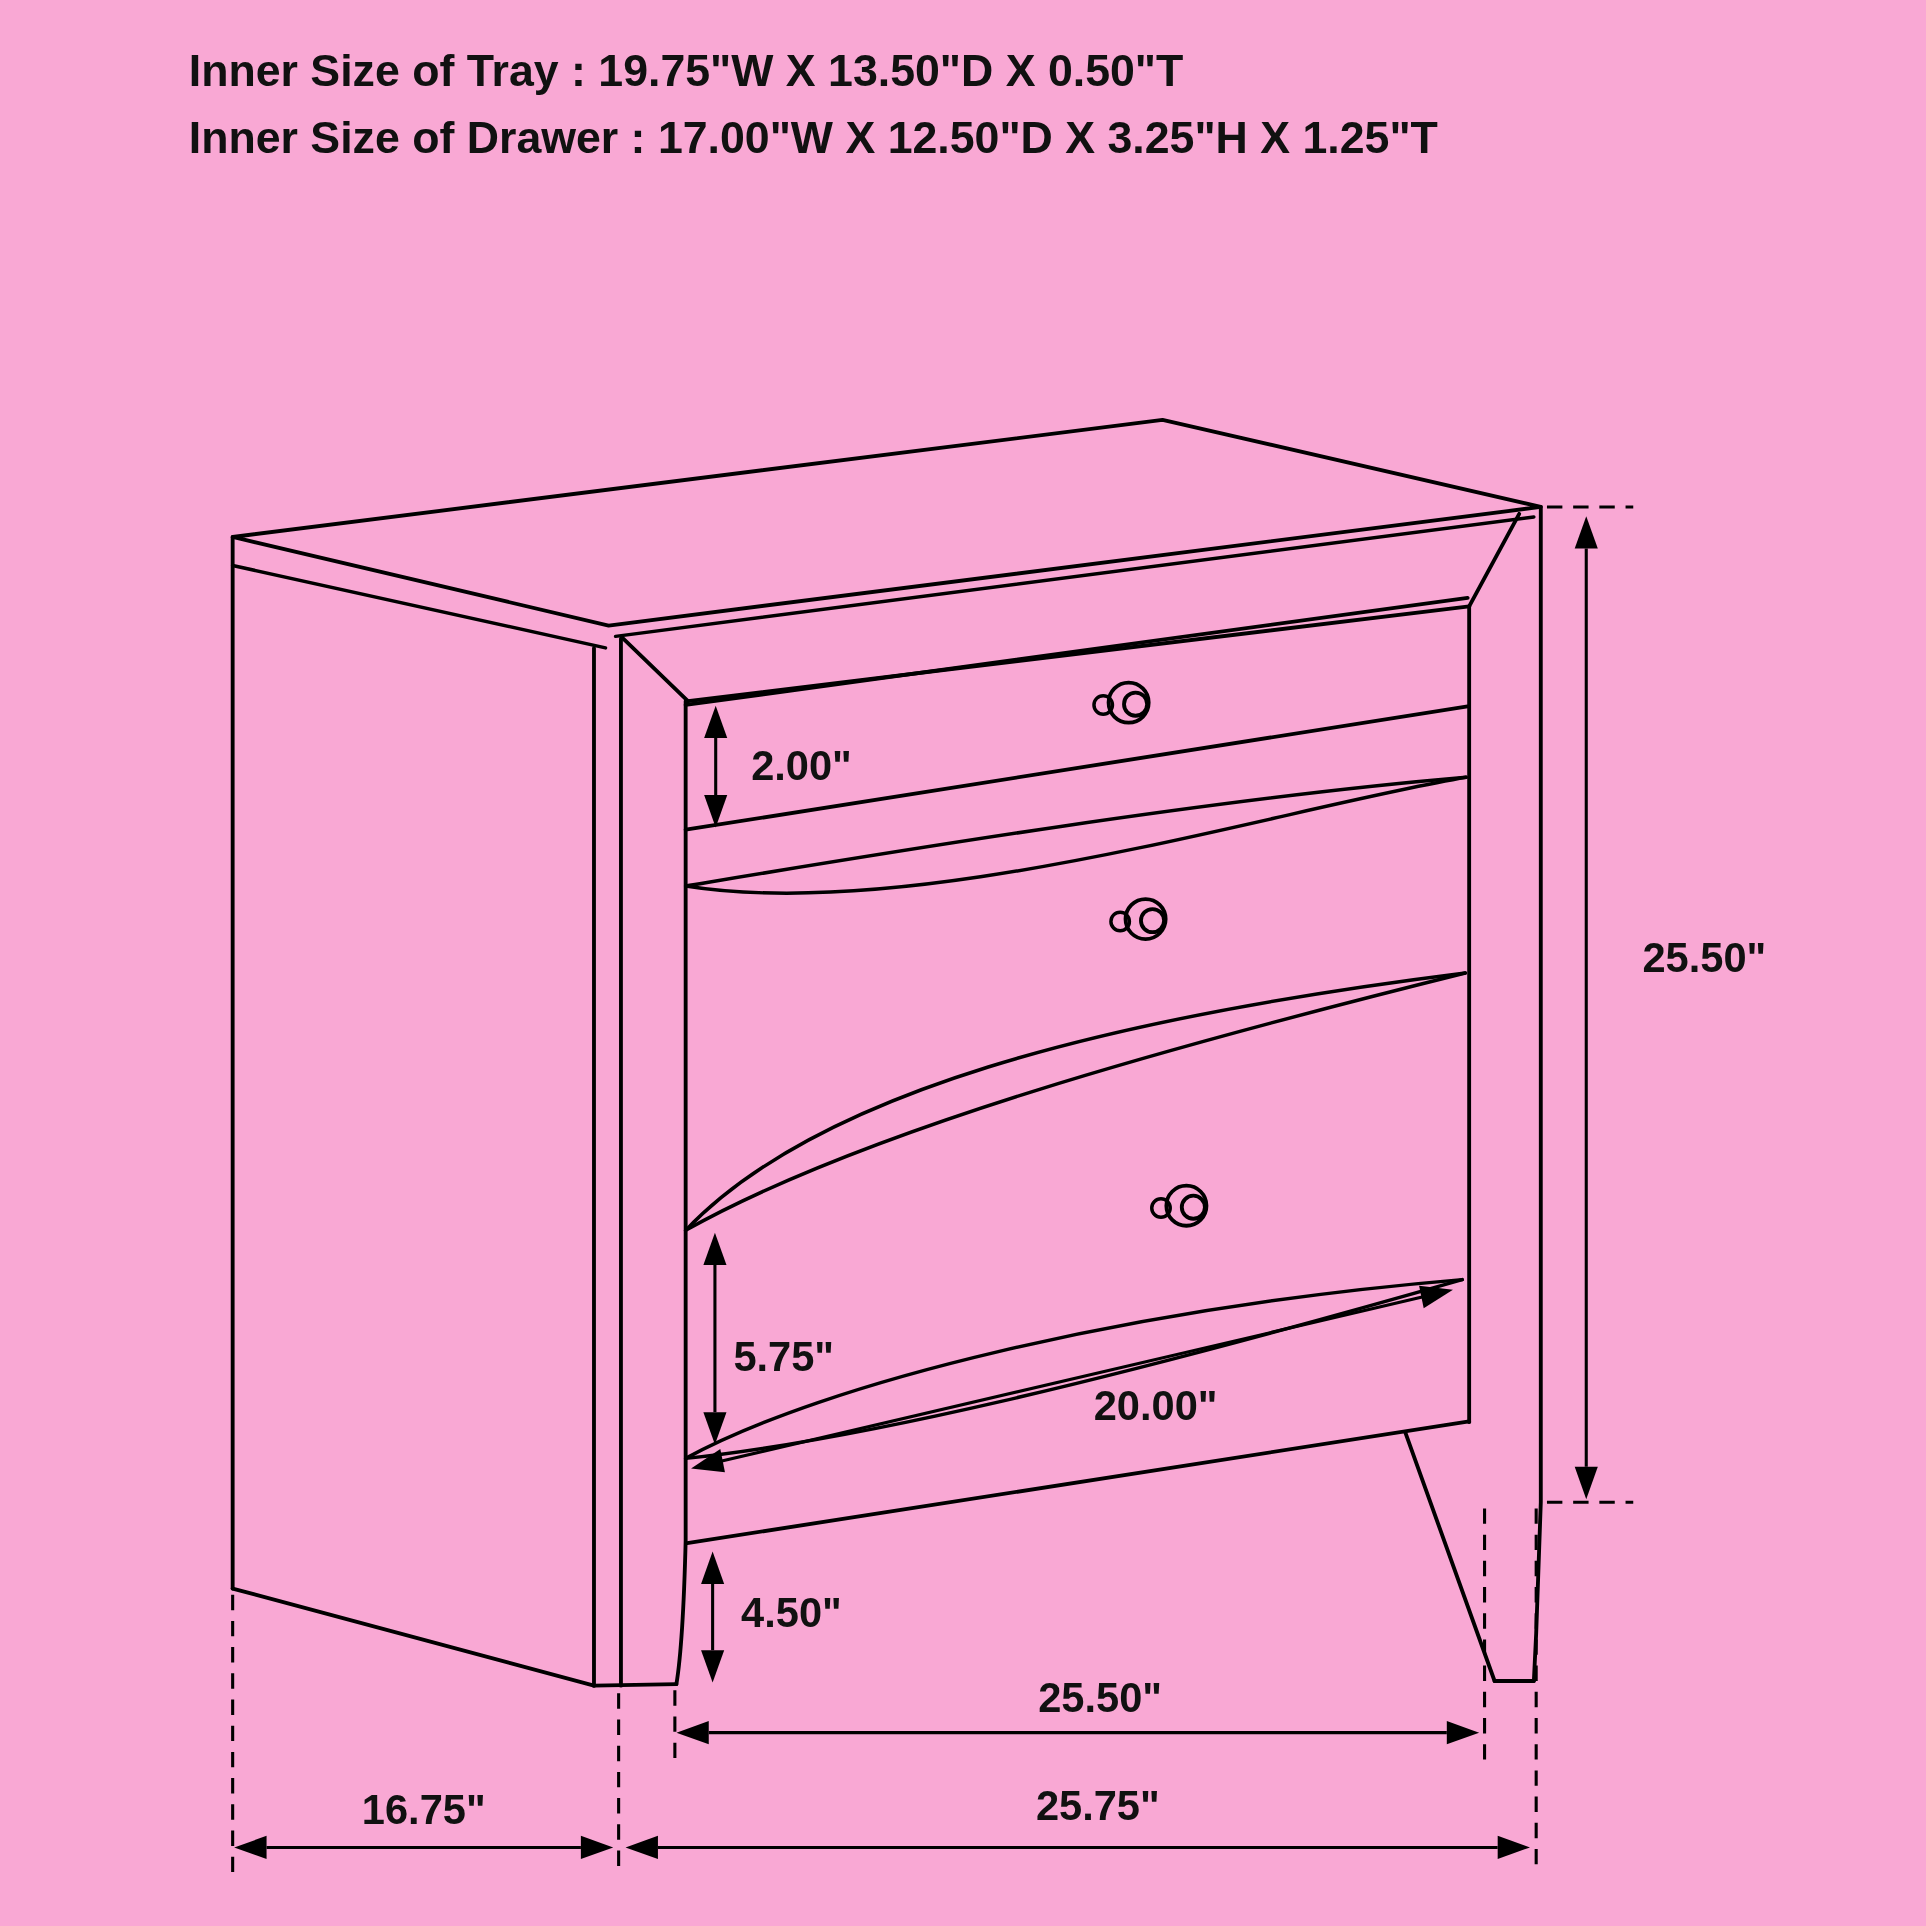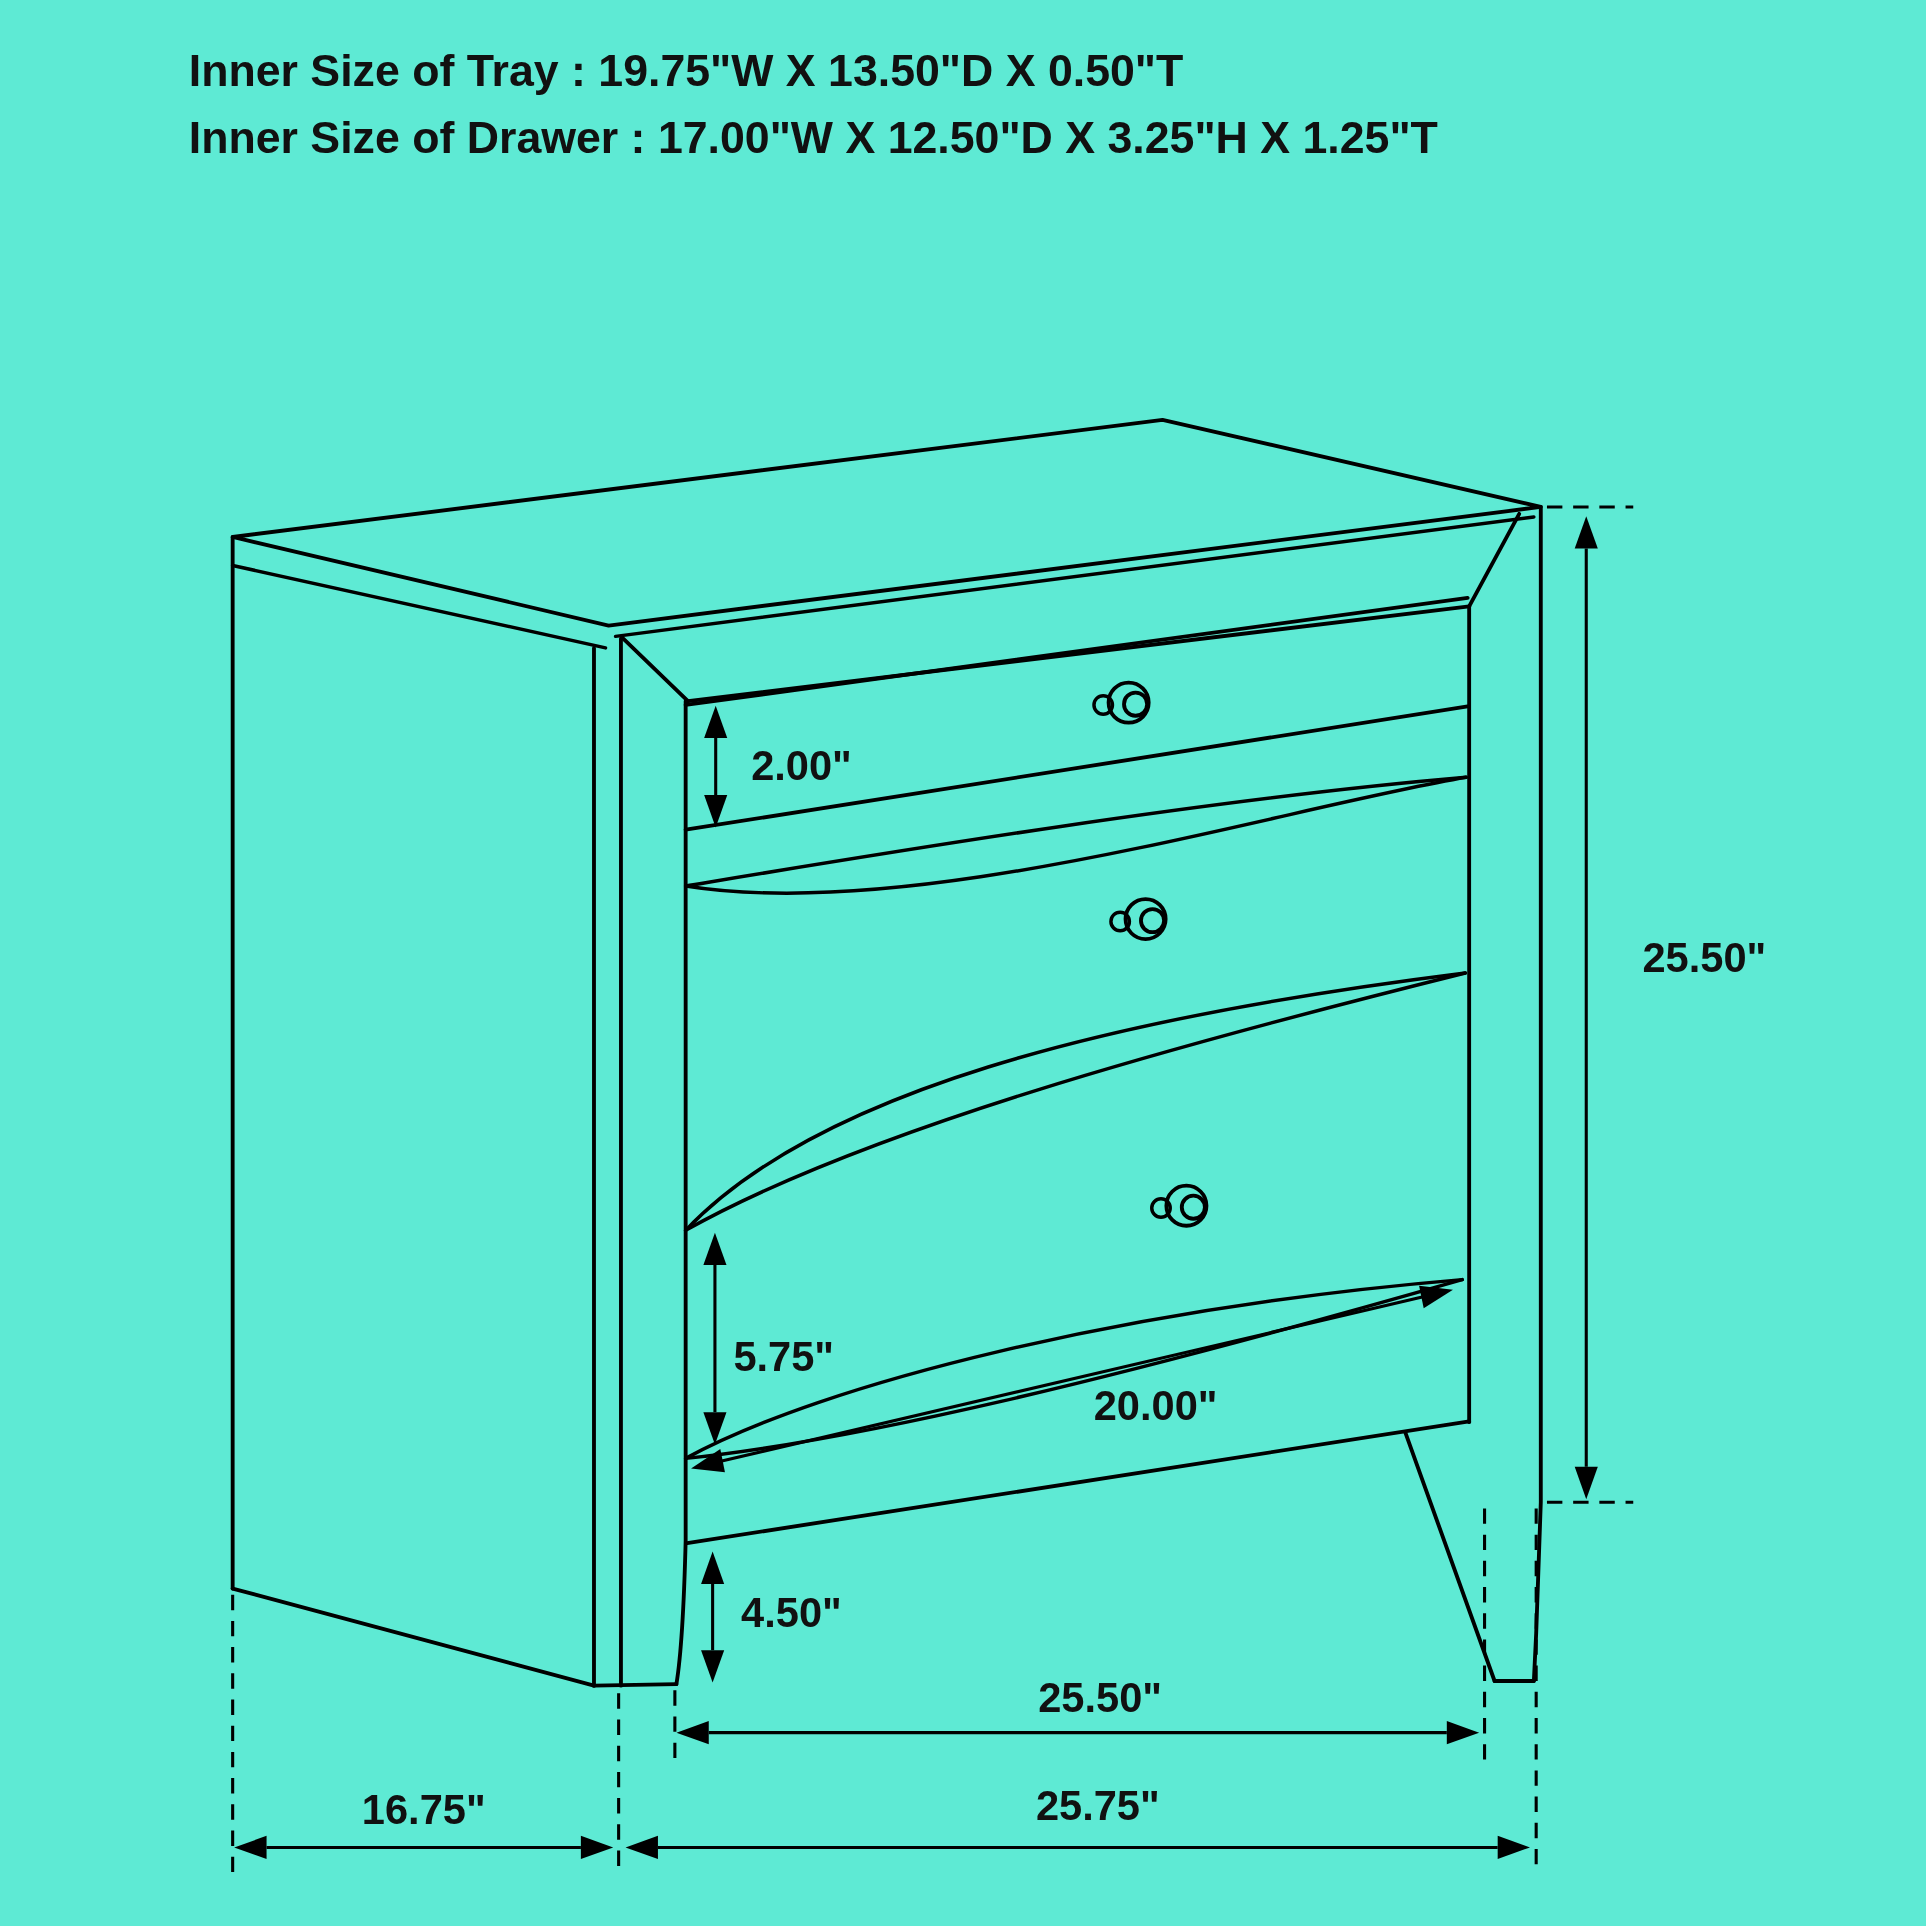--- a/index.html
+++ b/index.html
@@ -1,17 +1,17 @@
 <!DOCTYPE html>
 <html style="font-size:12.3px"><head>
 <meta charset="utf-8">
 <style>
   html,body{margin:0;padding:0;background:#ffffff;}
   body{width:1926px;height:1926px;font-family:"Liberation Sans",sans-serif;}
-  .canvas{position:relative;width:1926px;height:1926px;background:#5eead4;overflow:hidden;}
+  .canvas{position:relative;width:1926px;height:1926px;background:#f9a8d4;overflow:hidden;}
   svg{display:block;}
   .outline{fill:none;stroke:#000000;stroke-width:5;stroke-linecap:round;stroke-linejoin:round;}
   .thin{fill:none;stroke:#000000;stroke-width:4.5;stroke-linecap:round;}
   .dimline{fill:none;stroke:#000000;stroke-width:4;}
   .dashline{fill:none;stroke:#000000;stroke-width:4;stroke-dasharray:20 14;}
   .arrowhead{fill:#000000;stroke:none;}
   .title-text{font-weight:bold;font-size:58px;fill:#111111;letter-spacing:0px;}
   .dim-text{font-weight:bold;font-size:54px;fill:#111111;}
 </style>
 </head>

